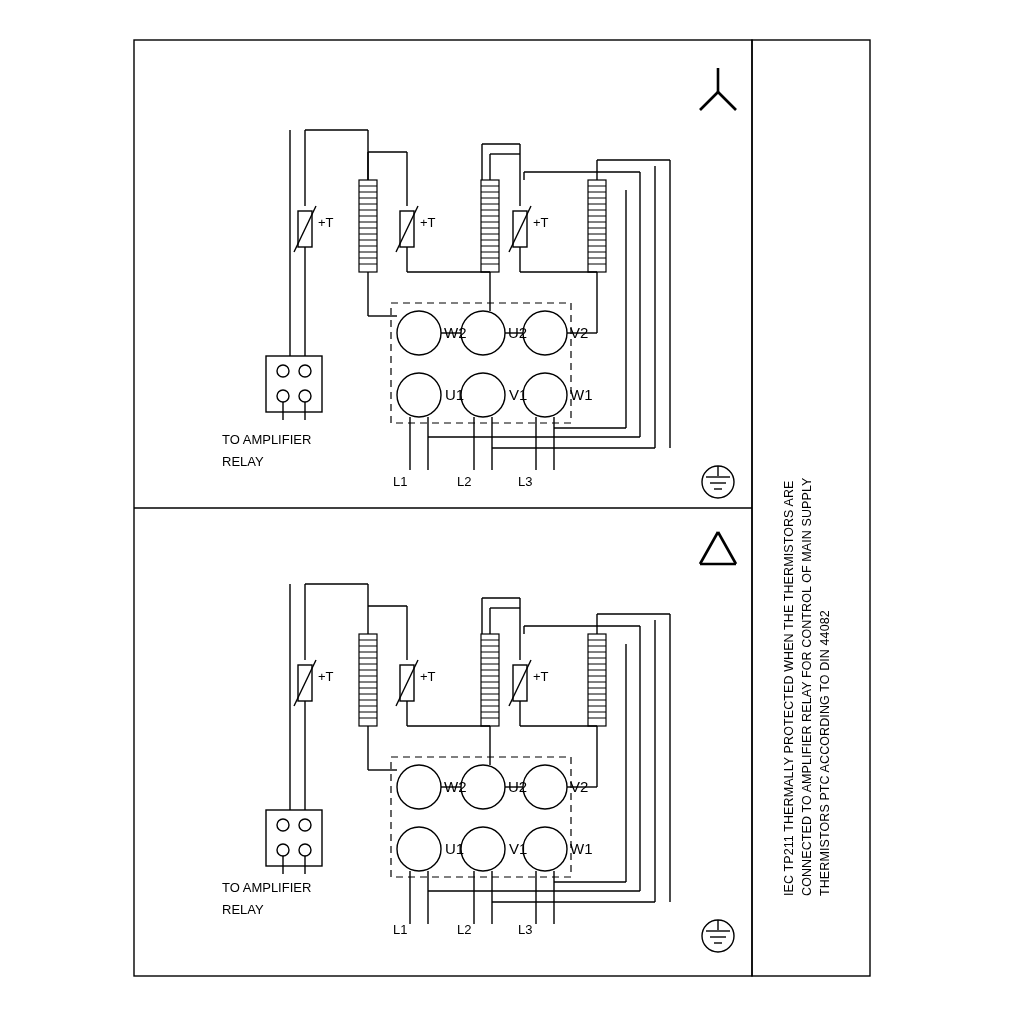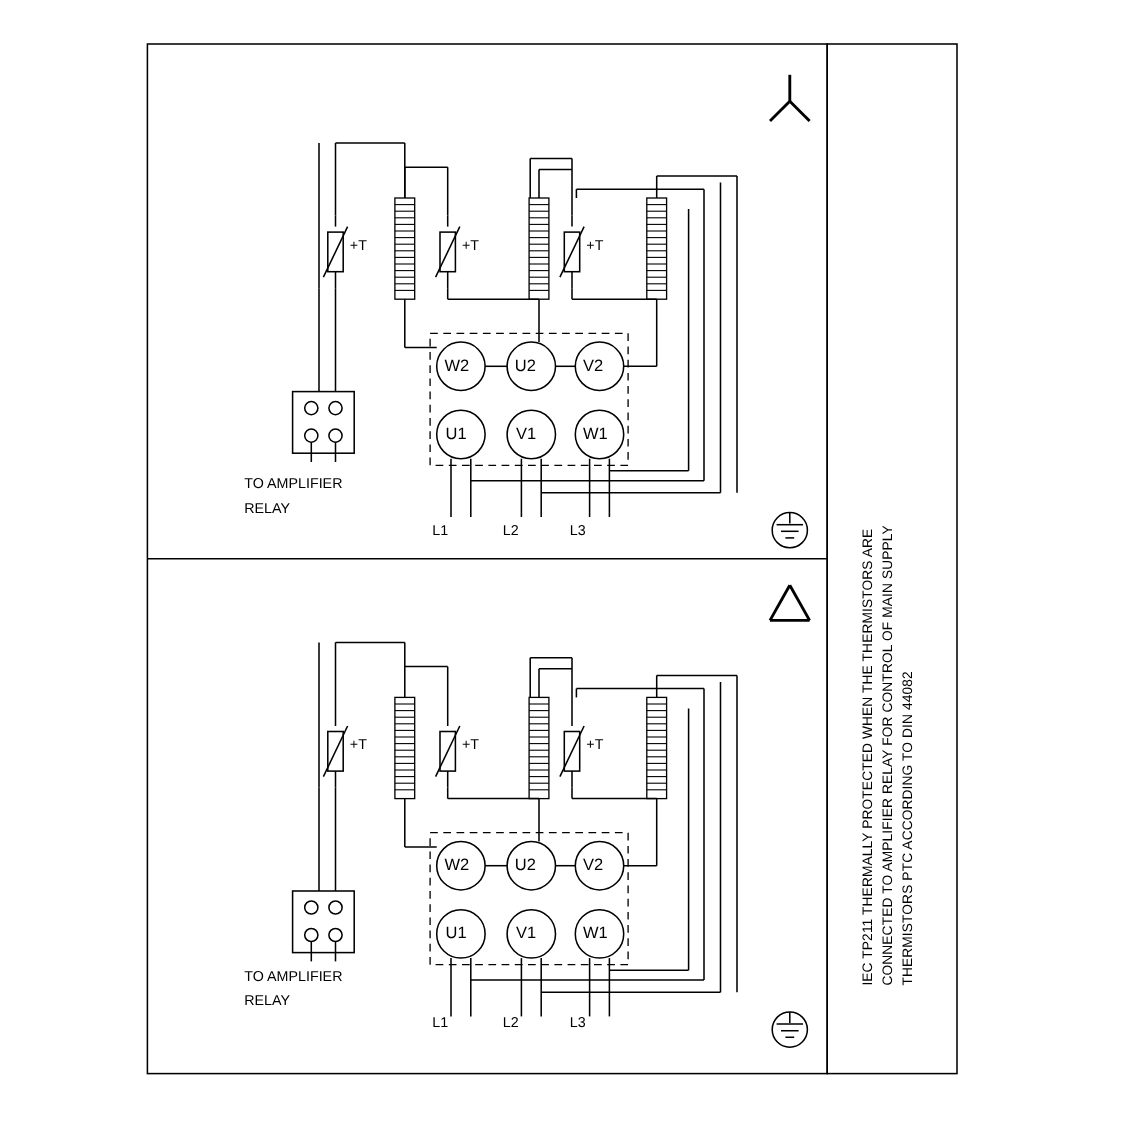--- a/index.html
+++ b/index.html
@@ -24,20 +24,21 @@
     position: absolute;
     font-size: 13px;
     line-height: 15px;
     white-space: pre;
     color: #000;
   }
   .term-lbl {
     position: absolute;
     font-size: 15px;
     white-space: pre;
+    margin-left: 40px;
   }
   .side-text {
     position: absolute;
     font-size: 12.5px;
     white-space: pre;
     transform-origin: 0 0;
     transform: rotate(-90deg);
     letter-spacing: 0.1px;
   }
   svg { display: block; }

